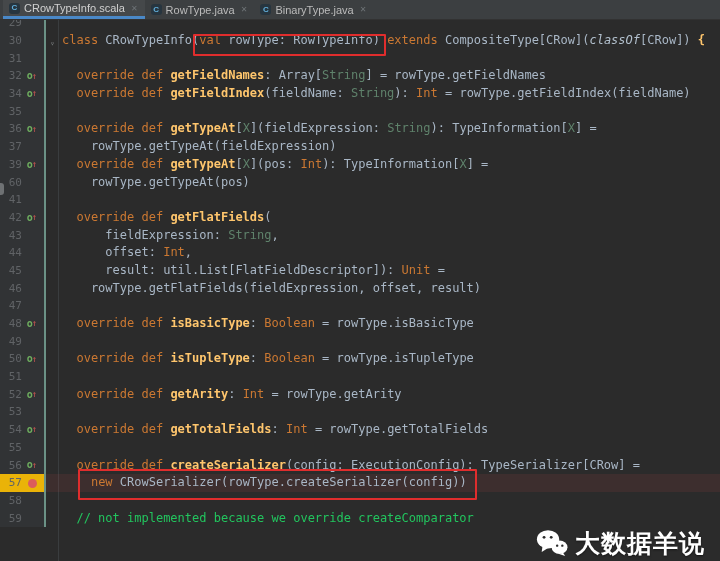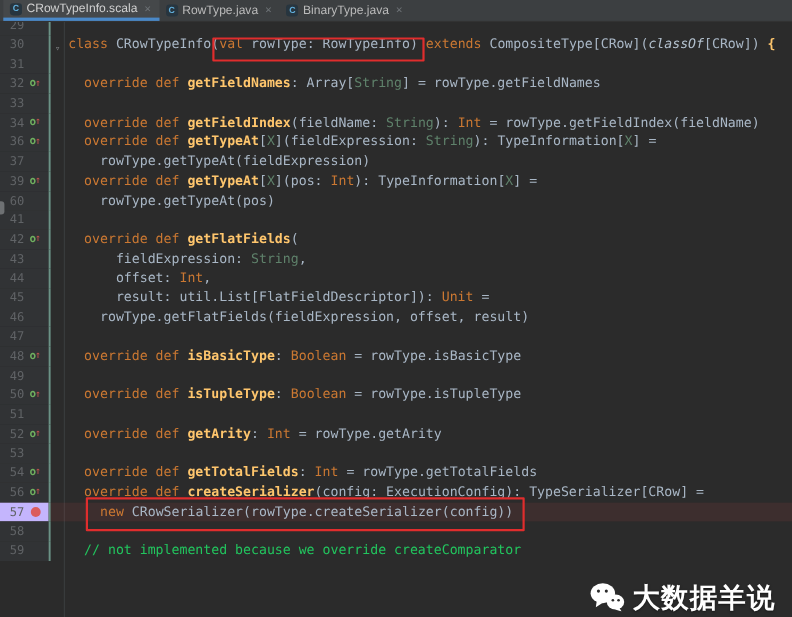--- a/index.html
+++ b/index.html
@@ -22,21 +22,21 @@
   .tclose{color:#6E7377;font-size:8px;margin-left:2px;}
   
   .editor{position:relative;width:720px;height:541px;background:var(--bg);
     font-family:"DejaVu Sans Mono","Liberation Mono",monospace;font-size:12px;}
   .row{display:flex;height:var(--lh);line-height:var(--lh);position:relative;}
   .row.partial{height:12px;overflow:hidden;}
   .row.partial .gut .num{transform:translateY(-3px);}
   .row.bp-line{background:rgba(200,70,70,0.12);}
   .gut{width:44px;flex:0 0 44px;background:var(--gutter);display:flex;
     align-items:center;position:relative;}
-  .row.bp-line .gut{background:#c4b5fd;}
+  .row.bp-line .gut{background:#eab308;}
   .num{width:22px;text-align:right;color:var(--lnum);font-size:11px;flex:0 0 22px;}
   .gicon{width:20px;flex:0 0 20px;text-align:center;font-size:10px;line-height:1;
     display:flex;align-items:center;justify-content:center;gap:0;}
   .ov-o{color:#6FAF5F;font-weight:bold;font-size:10px;}
   .ov-a{color:#C75450;font-size:9px;margin-left:-1px;}
   .bp-dot{width:9px;height:9px;border-radius:50%;background:#DB5C5C;display:inline-block;}
   .stripe{width:2px;flex:0 0 2px;background:var(--vcs);}
   .codecell{flex:1;position:relative;padding-left:16px;white-space:pre;color:var(--text);}
   .guide{position:absolute;left:58px;top:0;bottom:0;width:1px;background:#3A3D3F;
     pointer-events:none;z-index:0;}
@@ -128,39 +128,39 @@
         <span class="gicon">
           <span class="ov-o">o</span>
           <span class="ov-a">↑</span>
         </span>
       </div>
       <div class="stripe"></div>
       <div class="codecell"><span class="t-kw">  override def </span><span class="t-fn">getFieldNames</span><span>: Array[</span><span class="t-tp">String</span><span>] = rowType.getFieldNames</span></div>
     </div>
     <div class="row">
       <div class="gut">
-        <span class="num">33</span>
-        <span class="gicon"></span>
-      </div>
-      <div class="stripe"></div>
-      <div class="codecell"></div>
-    </div>
-    <div class="row">
-      <div class="gut">
         <span class="num">34</span>
         <span class="gicon">
           <span class="ov-o">o</span>
           <span class="ov-a">↑</span>
         </span>
       </div>
       <div class="stripe"></div>
       <div class="codecell"><span class="t-kw">  override def </span><span class="t-fn">getFieldIndex</span><span>(fieldName: </span><span class="t-tp">String</span><span>): </span><span class="t-kw">Int</span><span> = rowType.getFieldIndex(fieldName)</span></div>
     </div>
     <div class="row">
       <div class="gut">
+        <span class="num">35</span>
+        <span class="gicon"></span>
+      </div>
+      <div class="stripe"></div>
+      <div class="codecell"></div>
+    </div>
+    <div class="row">
+      <div class="gut">
         <span class="num">36</span>
         <span class="gicon">
           <span class="ov-o">o</span>
           <span class="ov-a">↑</span>
         </span>
       </div>
       <div class="stripe"></div>
       <div class="codecell"><span class="t-kw">  override def </span><span class="t-fn">getTypeAt</span><span>[</span><span class="t-tp">X</span><span>](fieldExpression: </span><span class="t-tp">String</span><span>): TypeInformation[</span><span class="t-tp">X</span><span>] =</span></div>
     </div>
     <div class="row">
@@ -309,20 +309,28 @@
     <div class="row">
       <div class="gut">
         <span class="num">54</span>
         <span class="gicon">
           <span class="ov-o">o</span>
           <span class="ov-a">↑</span>
         </span>
       </div>
       <div class="stripe"></div>
       <div class="codecell"><span class="t-kw">  override def </span><span class="t-fn">getTotalFields</span><span>: </span><span class="t-kw">Int</span><span> = rowType.getTotalFields</span></div>
+    </div>
+    <div class="row">
+      <div class="gut">
+        <span class="num">55</span>
+        <span class="gicon"></span>
+      </div>
+      <div class="stripe"></div>
+      <div class="codecell"></div>
     </div>
     <div class="row">
       <div class="gut">
         <span class="num">56</span>
         <span class="gicon">
           <span class="ov-o">o</span>
           <span class="ov-a">↑</span>
         </span>
       </div>
       <div class="stripe"></div>

